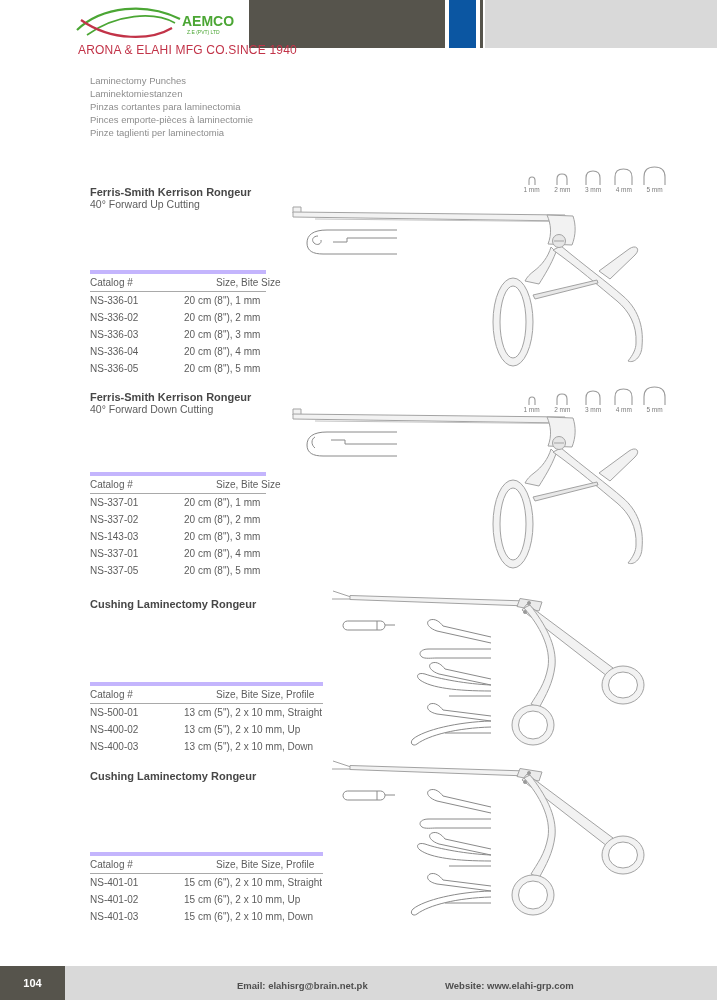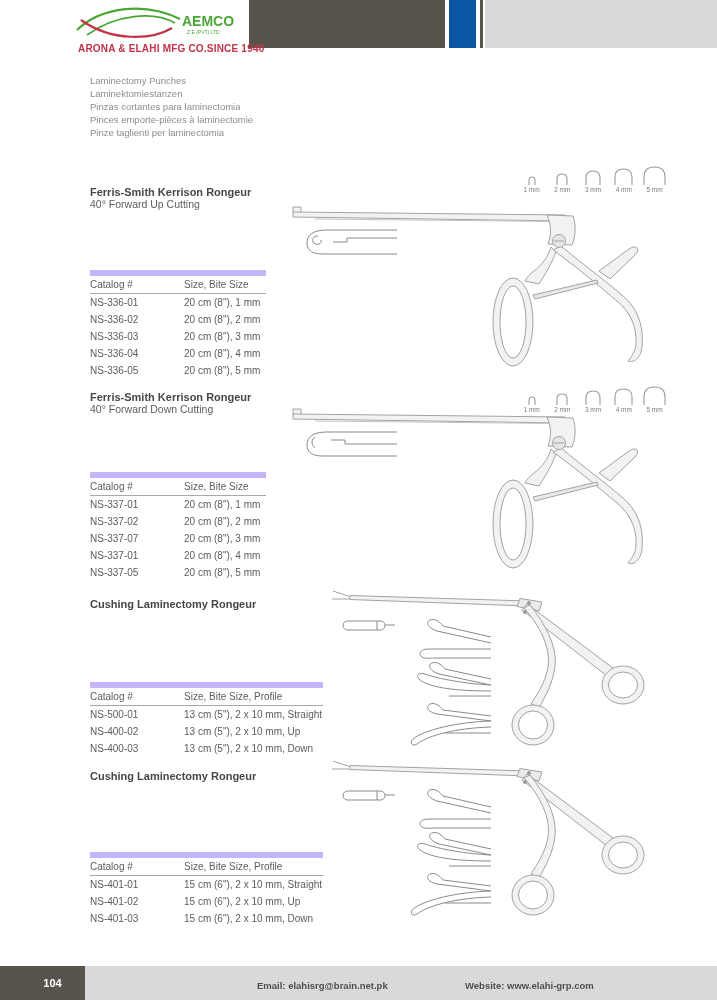--- a/index.html
+++ b/index.html
@@ -9,44 +9,44 @@
     -webkit-font-smoothing:antialiased;
   }
   .abs{position:absolute;margin-left:12px;}
   
   .bar{position:absolute;top:0;height:48px;}
   .bar-dark{left:237px;width:196px;background:#56544c;}
   .bar-blue{left:437px;width:27px;background:#0b56a2;}
   .bar-stripe{left:468px;width:3px;background:#56544c;}
   .bar-light{left:473px;width:244px;background:#d9d9d9;}
   .logo{left:62px;top:6px;width:180px;}
-  .logo-tagline{color:#c23348;font-size:10px;font-weight:bold;letter-spacing:.2px;margin:1px 0 0 4px;white-space:nowrap;}
+  .logo-tagline{color:#c23348;font-size:12px;font-weight:normal;letter-spacing:.2px;margin:1px 0 0 4px;white-space:nowrap;}
   
   .intro{left:78px;top:74px;color:#8d8d8d;font-size:9.5px;line-height:13px;}
   
   .sec-title{left:78px;width:280px;}
   .sec-title .t{color:#474747;font-weight:bold;font-size:11px;line-height:12px;}
   .sec-title .s{color:#5d5d5d;font-size:10.5px;line-height:13px;}
   
   .gauge{left:505px;width:152px;display:flex;justify-content:space-between;align-items:flex-end;}
   .gitem{display:flex;flex-direction:column;align-items:center;justify-content:flex-end;width:29px;}
   .gitem svg{display:block;}
   .gitem span{font-size:6.5px;color:#7b7b7b;margin-top:1px;white-space:nowrap;}
   
   .ptable{left:78px;font-size:10px;color:#5c5c5c;}
-  .ptable .hrow{border-top:6px solid #c4b5fd;border-bottom:1px solid #a9a9a9;}
+  .ptable .hrow{border-top:4px solid #c4b5fd;border-bottom:1px solid #a9a9a9;gap:32px;}
   .trow{display:grid;grid-template-columns:94px 1fr;height:17px;line-height:17px;white-space:nowrap;}
   .w-k{width:176px;}
   .w-c{width:233px;}
   
   .inst{position:absolute;}
   
   .footer{position:absolute;left:0;top:966px;width:717px;height:34px;display:flex;}
   .pagebox{width:65px;height:34px;background:#56544c;color:#ffffff;font-size:11px;font-weight:bold;
-           display:flex;align-items:center;justify-content:center;padding-left:20px;}
+           display:flex;align-items:center;justify-content:center;}
   .fbar{flex:1;height:34px;background:#d9d9d9;position:relative;}
   .fbar span{position:absolute;top:3px;height:34px;line-height:34px;font-size:9.5px;color:#4f4f4f;font-weight:bold;white-space:nowrap;}
   .femail{left:172px;}
   .fweb{left:380px;}
 </style>
 </head>
 <body>
 
 <svg width="0" height="0" style="position:absolute" aria-hidden="true">
   <defs>
@@ -251,21 +251,21 @@
     </div>
     <div class="trow">
         <span>NS-337-01</span>
         <span>20 cm (8"), 1 mm</span>
       </div>
     <div class="trow">
         <span>NS-337-02</span>
         <span>20 cm (8"), 2 mm</span>
       </div>
     <div class="trow">
-        <span>NS-337-07</span>
+        <span>NS-143-03</span>
         <span>20 cm (8"), 3 mm</span>
       </div>
     <div class="trow">
         <span>NS-337-01</span>
         <span>20 cm (8"), 4 mm</span>
       </div>
     <div class="trow">
         <span>NS-337-05</span>
         <span>20 cm (8"), 5 mm</span>
       </div>

